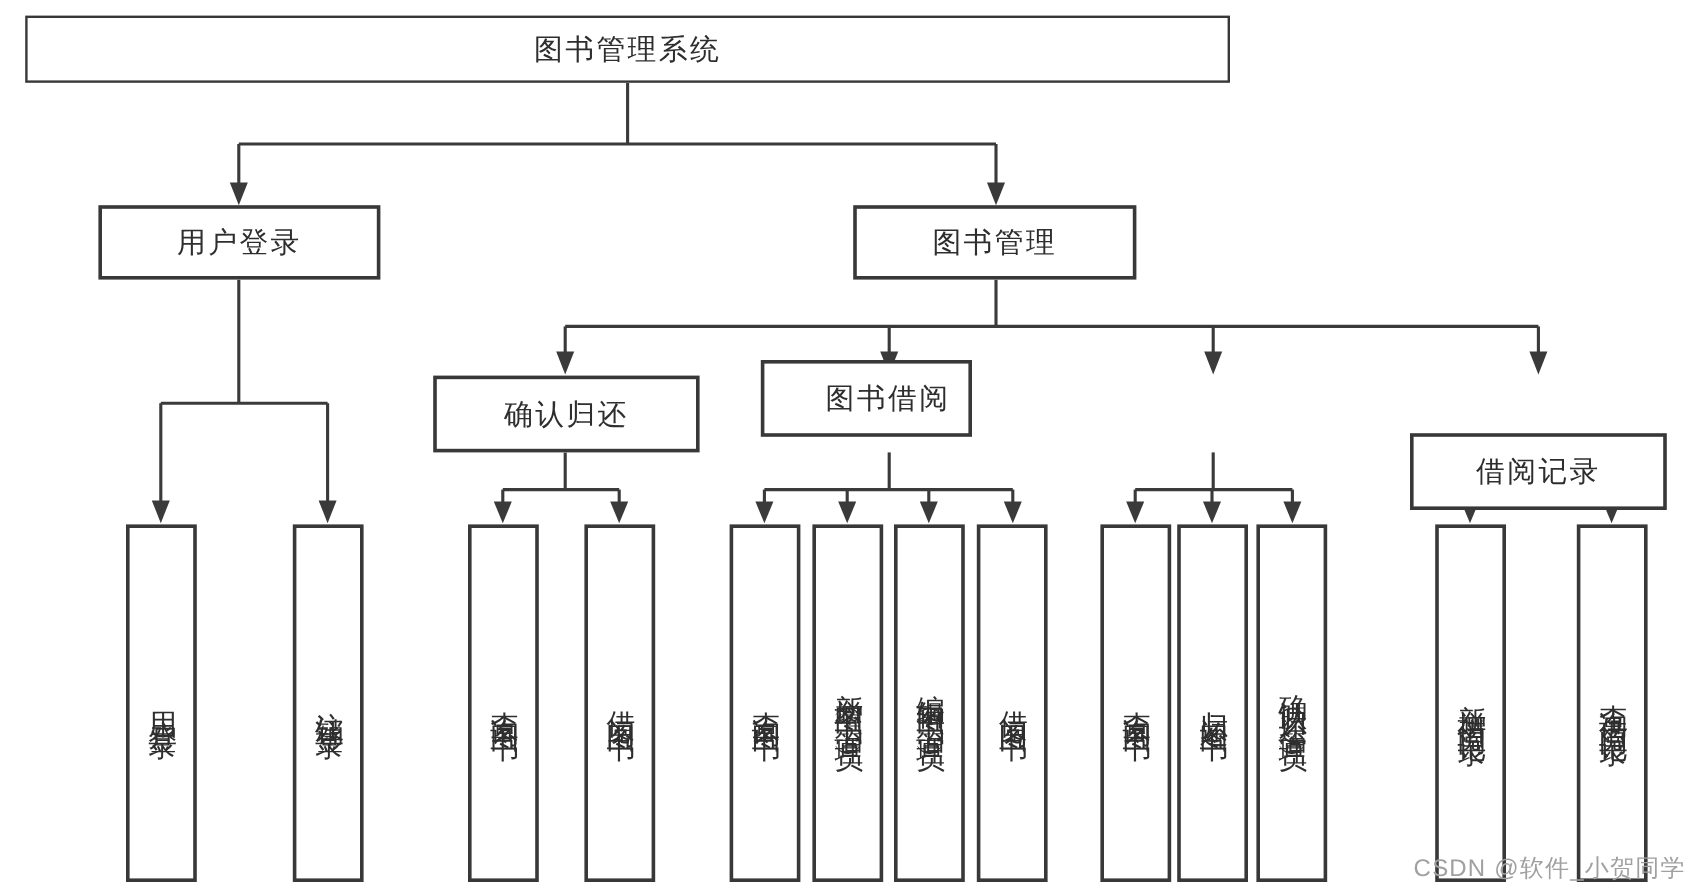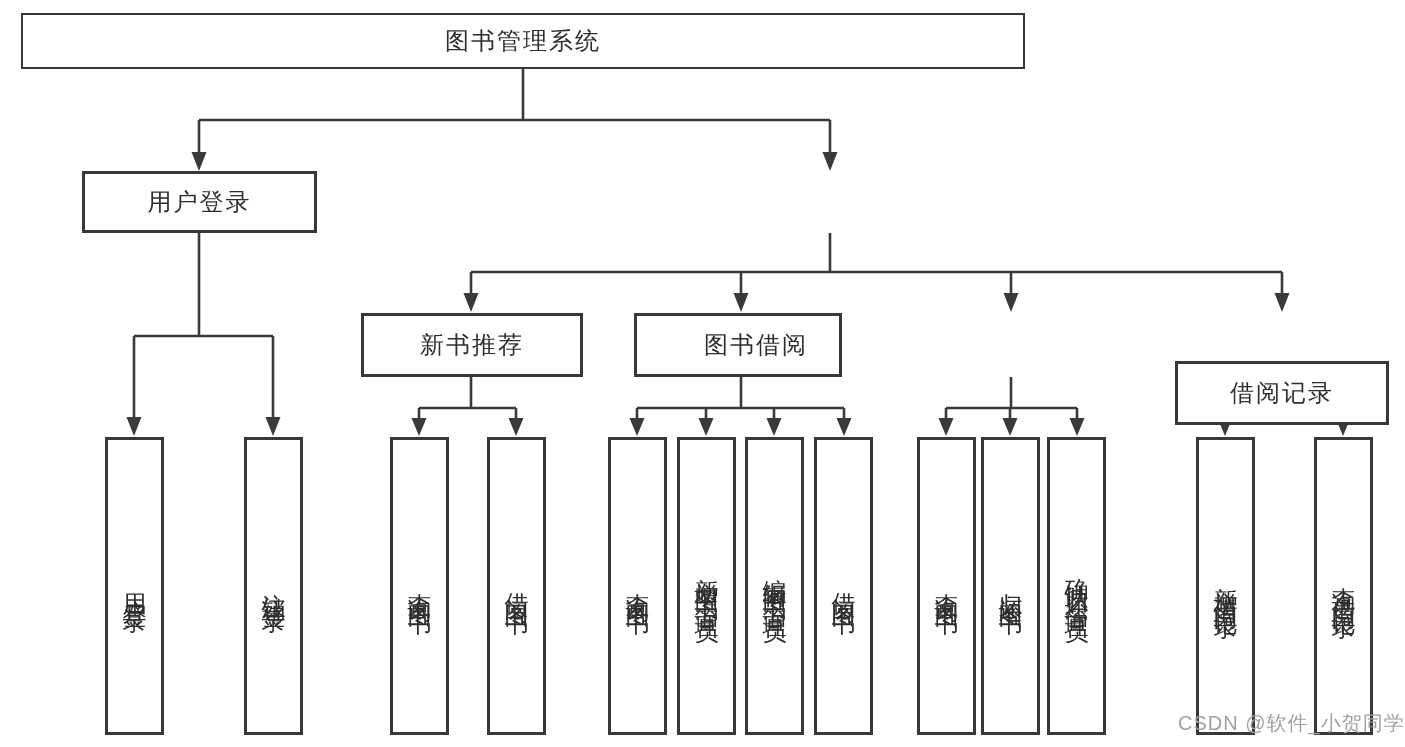--- a/index.html
+++ b/index.html
@@ -134,25 +134,28 @@
     <polygon points="1335.5,418 1350.5,418 1343,436"></polygon>
   </svg>
 
   <div class="box root" style="left:21px; top:13px; width:1004px; height:56px;">
     <span class="hlabel">图书管理系统</span>
   </div>
 
   <div class="box" style="left:82px; top:171px; width:235px; height:62px;">
     <span class="hlabel">用户登录</span>
   </div>
+  <div class="box" style="left:711px; top:171px; width:236px; height:62px;">
+    <span class="hlabel">图书管理</span>
+  </div>
 
   <div class="box" style="left:361px; top:313px; width:222px; height:64px;">
-    <span class="hlabel">新书推荐</span>
-  </div>
-  <div class="box" style="left:634px; top:313px; width:208px; height:64px;padding-left:36px;">
+    <span class="hlabel">确认归还</span>
+  </div>
+  <div class="box" style="left:634px; top:300px; width:176px; height:64px;padding-left:36px;">
     <span class="hlabel">图书借阅</span>
   </div>
   <div class="box" style="left:1175px; top:313px; width:214px; height:64px;margin-top:48px;">
     <span class="hlabel">借阅记录</span>
   </div>
 
   <div class="box" style="left:105px; top:437px; width:59px; height:298px;">
     <span class="vlabel">用户登录</span>
   </div>
   <div class="box" style="left:244px; top:437px; width:59px; height:298px;">

